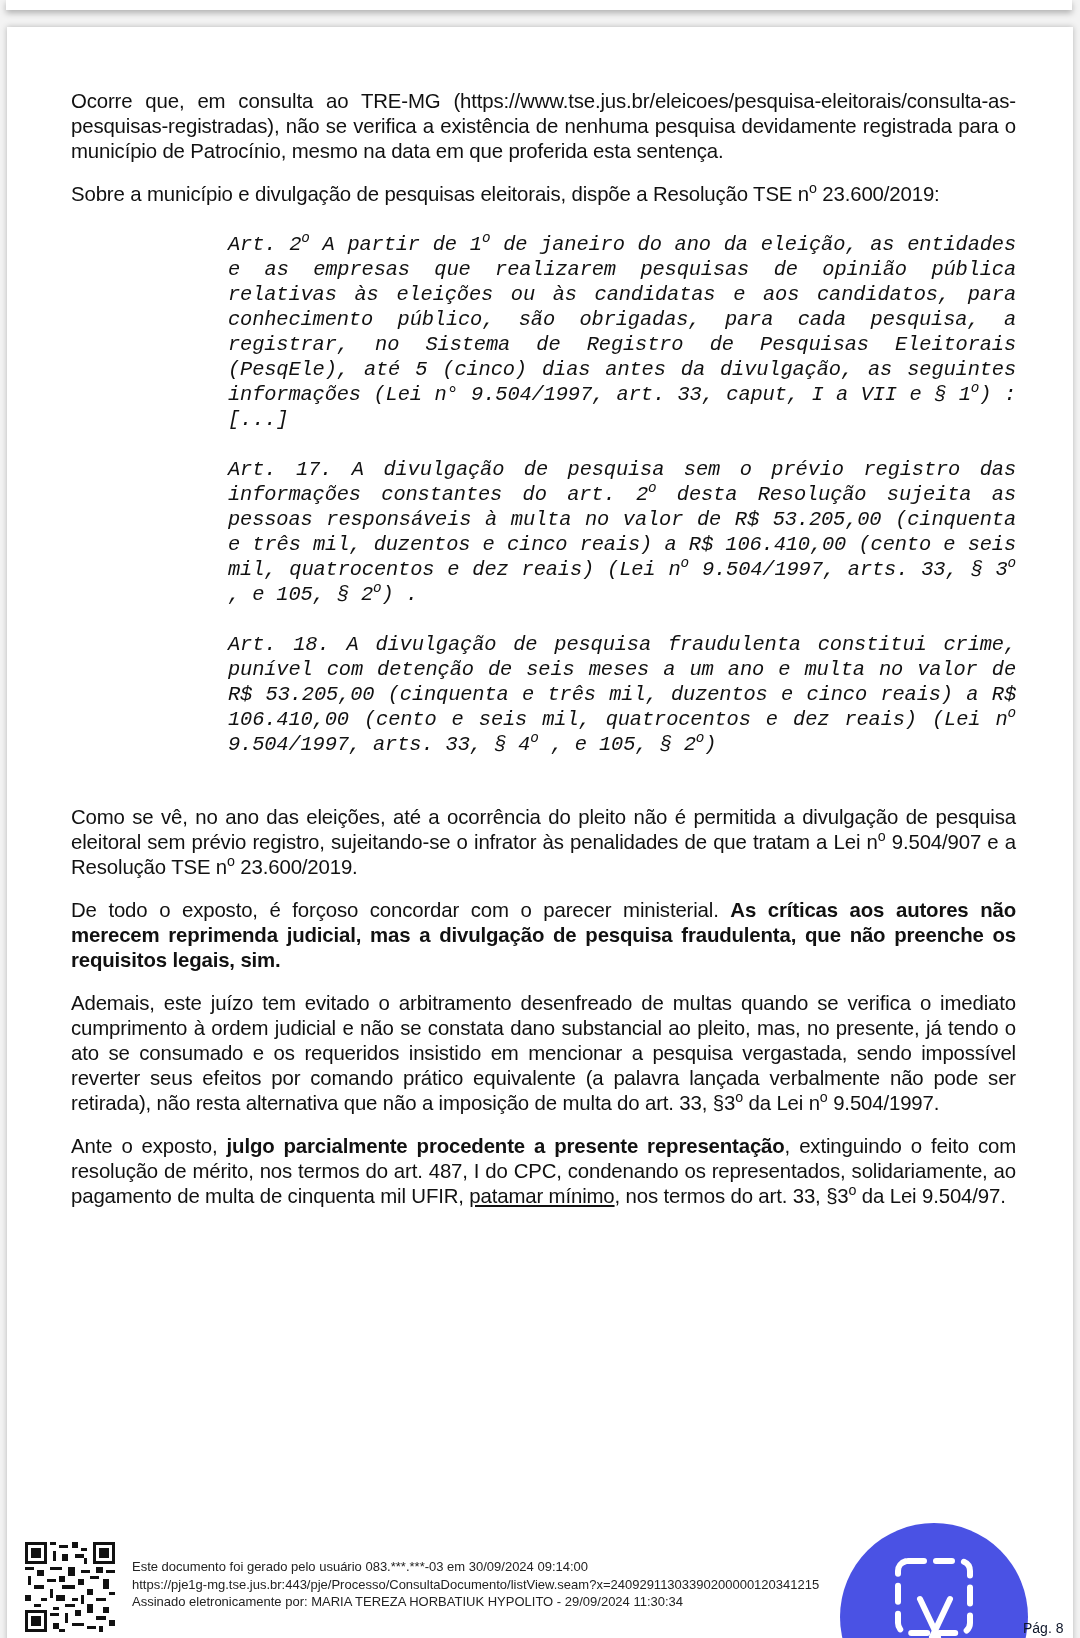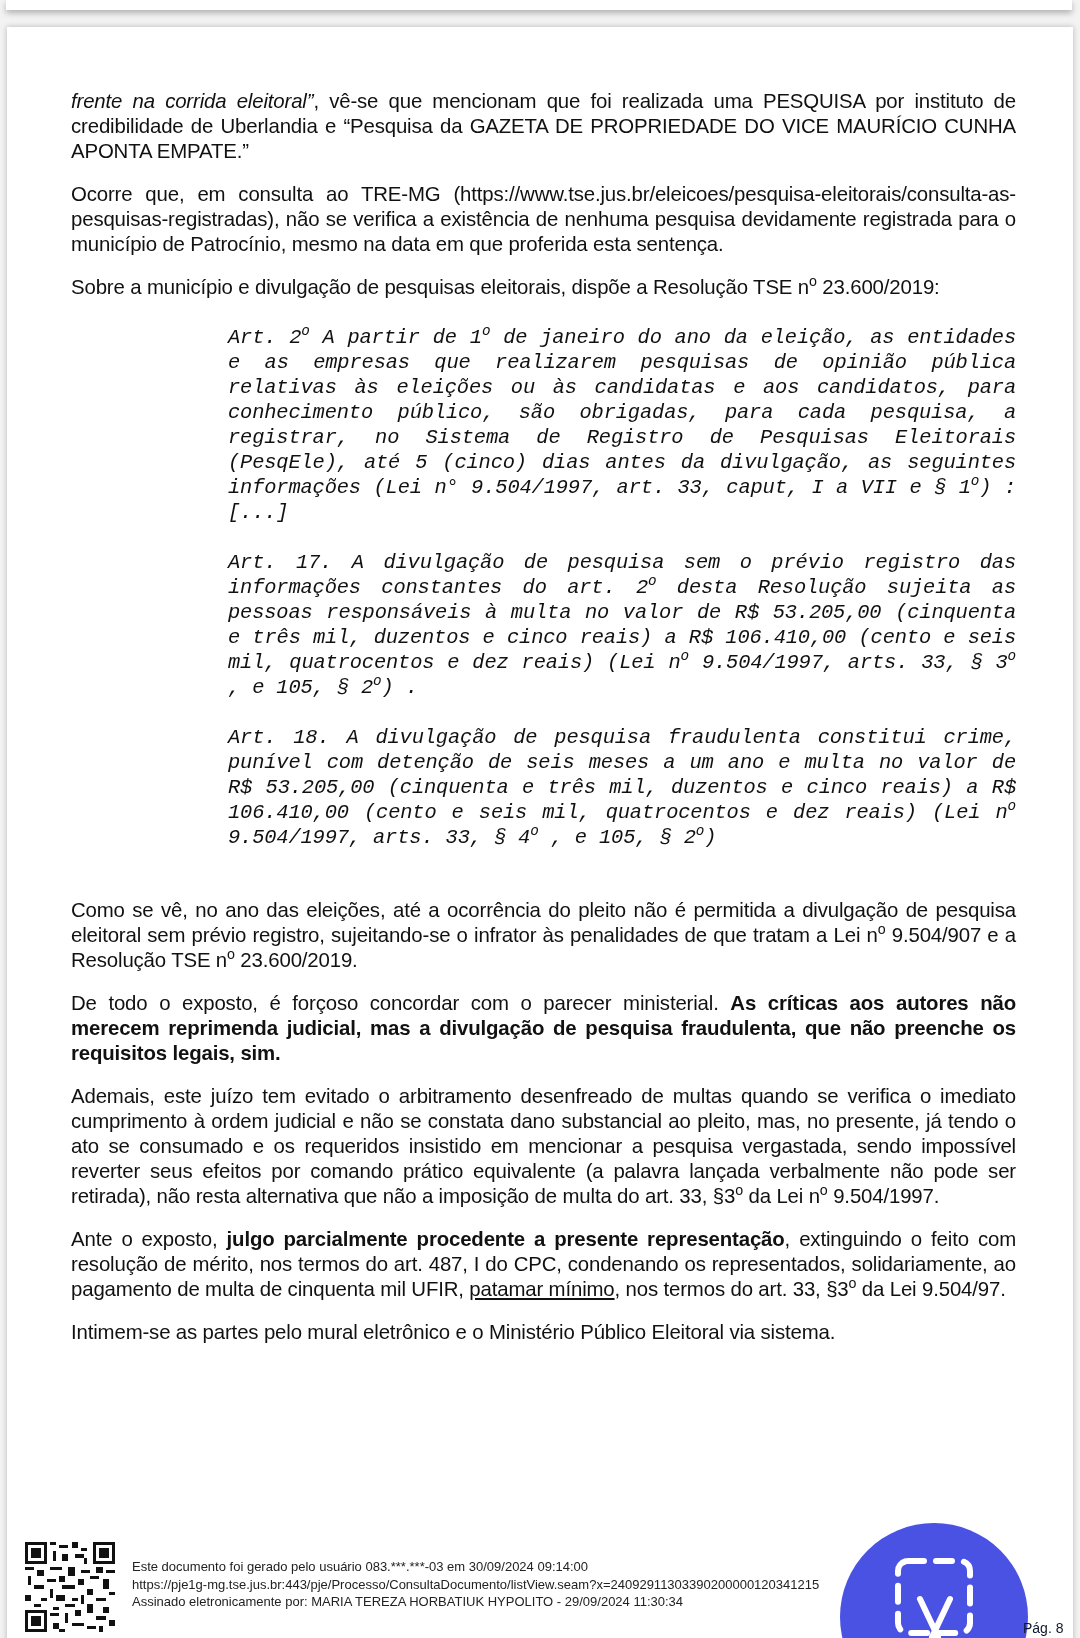--- a/index.html
+++ b/index.html
@@ -59,21 +59,20 @@
     .fab svg { position: absolute; left: 52px; top: 32px; }
   </style>
 </head>
 <body>
 
 <div class="prev-page"></div>
 
 <div class="page">
   <div class="content">
 
-    <p class="para"><em>frente na corrida eleitoral”</em><span>, vê-se que mencionam que foi realizada uma PESQUISA por instituto de credibilidade de Uberlandia e “Pesquisa da GAZETA DE PROPRIEDADE DO VICE MAURÍCIO CUNHA APONTA EMPATE.”</span></p>
 
     <p class="para">Ocorre que, em consulta ao TRE-MG (https://www.tse.jus.br/eleicoes/pesquisa-eleitorais/consulta-as-pesquisas-registradas), não se verifica a existência de nenhuma pesquisa devidamente registrada para o município de Patrocínio, mesmo na data em que proferida esta sentença.</p>
 
     <p class="para"><span>Sobre a município e divulgação de pesquisas eleitorais, dispõe a Resolução TSE n</span><sup>o</sup><span> 23.600/2019:</span></p>
 
     <div class="quote-block">
       <p class="quote"><span>Art. 2</span><sup>o</sup><span> A partir de 1</span><sup>o</sup><span> de janeiro do ano da eleição, as entidades e as empresas que realizarem pesquisas de opinião pública relativas às eleições ou às candidatas e aos candidatos, para conhecimento público, são obrigadas, para cada pesquisa, a registrar, no Sistema de Registro de Pesquisas Eleitorais (PesqEle), até 5 (cinco) dias antes da divulgação, as seguintes informações (Lei n° 9.504/1997, art. 33, caput, I a VII e § 1</span><sup>o</sup><span>) : [...]</span></p>
 
       <p class="quote"><span>Art. 17. A divulgação de pesquisa sem o prévio registro das informações constantes do art. 2</span><sup>o</sup><span> desta Resolução sujeita as pessoas responsáveis à multa no valor de R$ 53.205,00 (cinquenta e três mil, duzentos e cinco reais) a R$ 106.410,00 (cento e seis mil, quatrocentos e dez reais) (Lei n</span><sup>o</sup><span> 9.504/1997, arts. 33, § 3</span><sup>o</sup><span> , e 105, § 2</span><sup>o</sup><span>) .</span></p>
 
@@ -81,21 +80,20 @@
     </div>
 
     <p class="para"><span>Como se vê, no ano das eleições, até a ocorrência do pleito não é permitida a divulgação de pesquisa eleitoral sem prévio registro, sujeitando-se o infrator às penalidades de que tratam a Lei n</span><sup>o</sup><span> 9.504/907 e a Resolução TSE n</span><sup>o</sup><span> 23.600/2019.</span></p>
 
     <p class="para"><span>De todo o exposto, é forçoso concordar com o parecer ministerial. </span><b>As críticas aos autores não merecem reprimenda judicial, mas a divulgação de pesquisa fraudulenta, que não preenche os requisitos legais, sim.</b></p>
 
     <p class="para"><span>Ademais, este juízo tem evitado o arbitramento desenfreado de multas quando se verifica o imediato cumprimento à ordem judicial e não se constata dano substancial ao pleito, mas, no presente, já tendo o ato se consumado e os requeridos insistido em mencionar a pesquisa vergastada, sendo impossível reverter seus efeitos por comando prático equivalente (a palavra lançada verbalmente não pode ser retirada), não resta alternativa que não a imposição de multa do art. 33, §3</span><sup>o</sup><span> da Lei n</span><sup>o</sup><span> 9.504/1997.</span></p>
 
     <p class="para"><span>Ante o exposto, </span><b>julgo parcialmente procedente a presente representação</b><span>, extinguindo o feito com resolução de mérito, nos termos do art. 487, I do CPC, condenando os representados, solidariamente, ao pagamento de multa de cinquenta mil UFIR, </span><u>patamar mínimo</u><span>, nos termos do art. 33, §3</span><sup>o</sup><span> da Lei 9.504/97.</span></p>
 
-    <p class="para">Intimem-se as partes pelo mural eletrônico e o Ministério Público Eleitoral via sistema.</p>
   </div>
 </div>
 
 <div class="footer">
   <svg class="qr" viewBox="0 0 29 29" shape-rendering="crispEdges">
     <rect width="29" height="29" fill="#fff"></rect>
     <g fill="#111">
       <rect x="0" y="0" width="7" height="7"></rect>
         <rect x="1" y="1" width="5" height="5" fill="#fff"></rect>
         <rect x="2" y="2" width="3" height="3"></rect>

